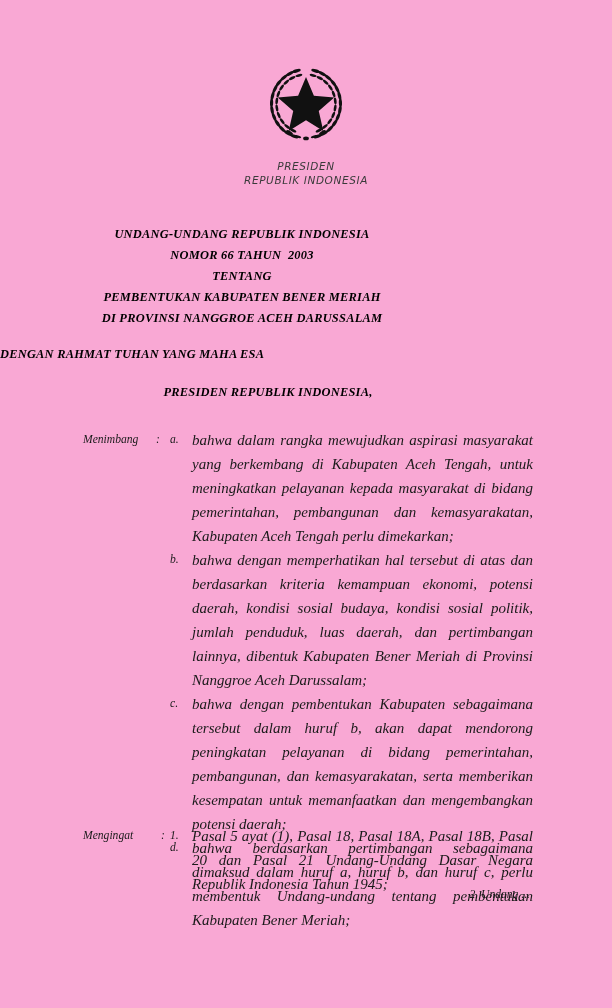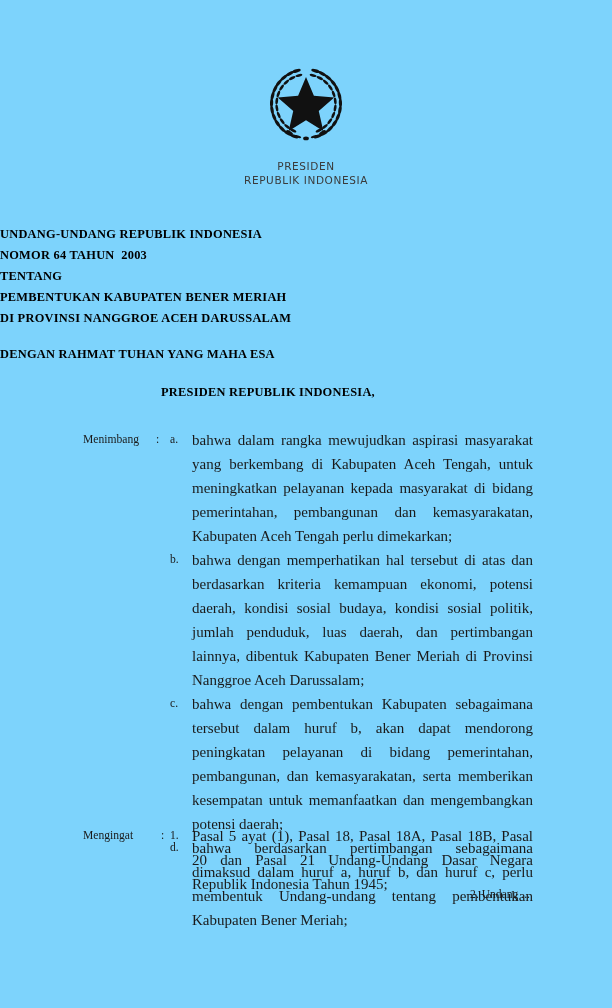--- a/index.html
+++ b/index.html
@@ -4,24 +4,25 @@
 <style>
   html, body {
     margin: 0;
     padding: 0;
     background: #ffffff;
   }
   .page {
     position: relative;
     width: 612px;
     height: 1008px;
-    background: #7dd3fc;
+    background: #f9a8d4;
     overflow: hidden;
     font-family: "Liberation Serif", "DejaVu Serif", serif;
     color: #1a1a1a;
+    font-style: italic;
   }
 
   
   .emblem-block {
     position: absolute;
     left: 0;
     top: 62px;
     width: 612px;
     text-align: center;
   }
@@ -39,20 +40,21 @@
     letter-spacing: 0.6px;
     color: #3a3a3a;
   }
 
   
   .title-block {
     position: absolute;
     left: 0;
     top: 224px;
     width: 484px;
+    text-align: center;
   }
   .title-line {
     font-size: 12.4px;
     font-weight: bold;
     line-height: 21px;
     letter-spacing: 0.25px;
     white-space: pre;
     color: #000000;
   }
 
@@ -325,21 +327,21 @@
       </svg>
     </span>
     <div class="emblem-caption">
       <div>PRESIDEN</div>
       <div>REPUBLIK INDONESIA</div>
     </div>
   </div>
 
   <div class="title-block">
     <div class="title-line">UNDANG-UNDANG REPUBLIK INDONESIA</div>
-    <div class="title-line">NOMOR 64 TAHUN  2003</div>
+    <div class="title-line">NOMOR 66 TAHUN  2003</div>
     <div class="title-line">TENTANG</div>
     <div class="title-line">PEMBENTUKAN KABUPATEN BENER MERIAH</div>
     <div class="title-line">DI PROVINSI NANGGROE ACEH DARUSSALAM</div>
   </div>
 
   <div class="rahmat-line">DENGAN RAHMAT TUHAN YANG MAHA ESA</div>
 
   <div class="presiden-line">PRESIDEN REPUBLIK INDONESIA,</div>
 
   <div class="section section-menimbang">

